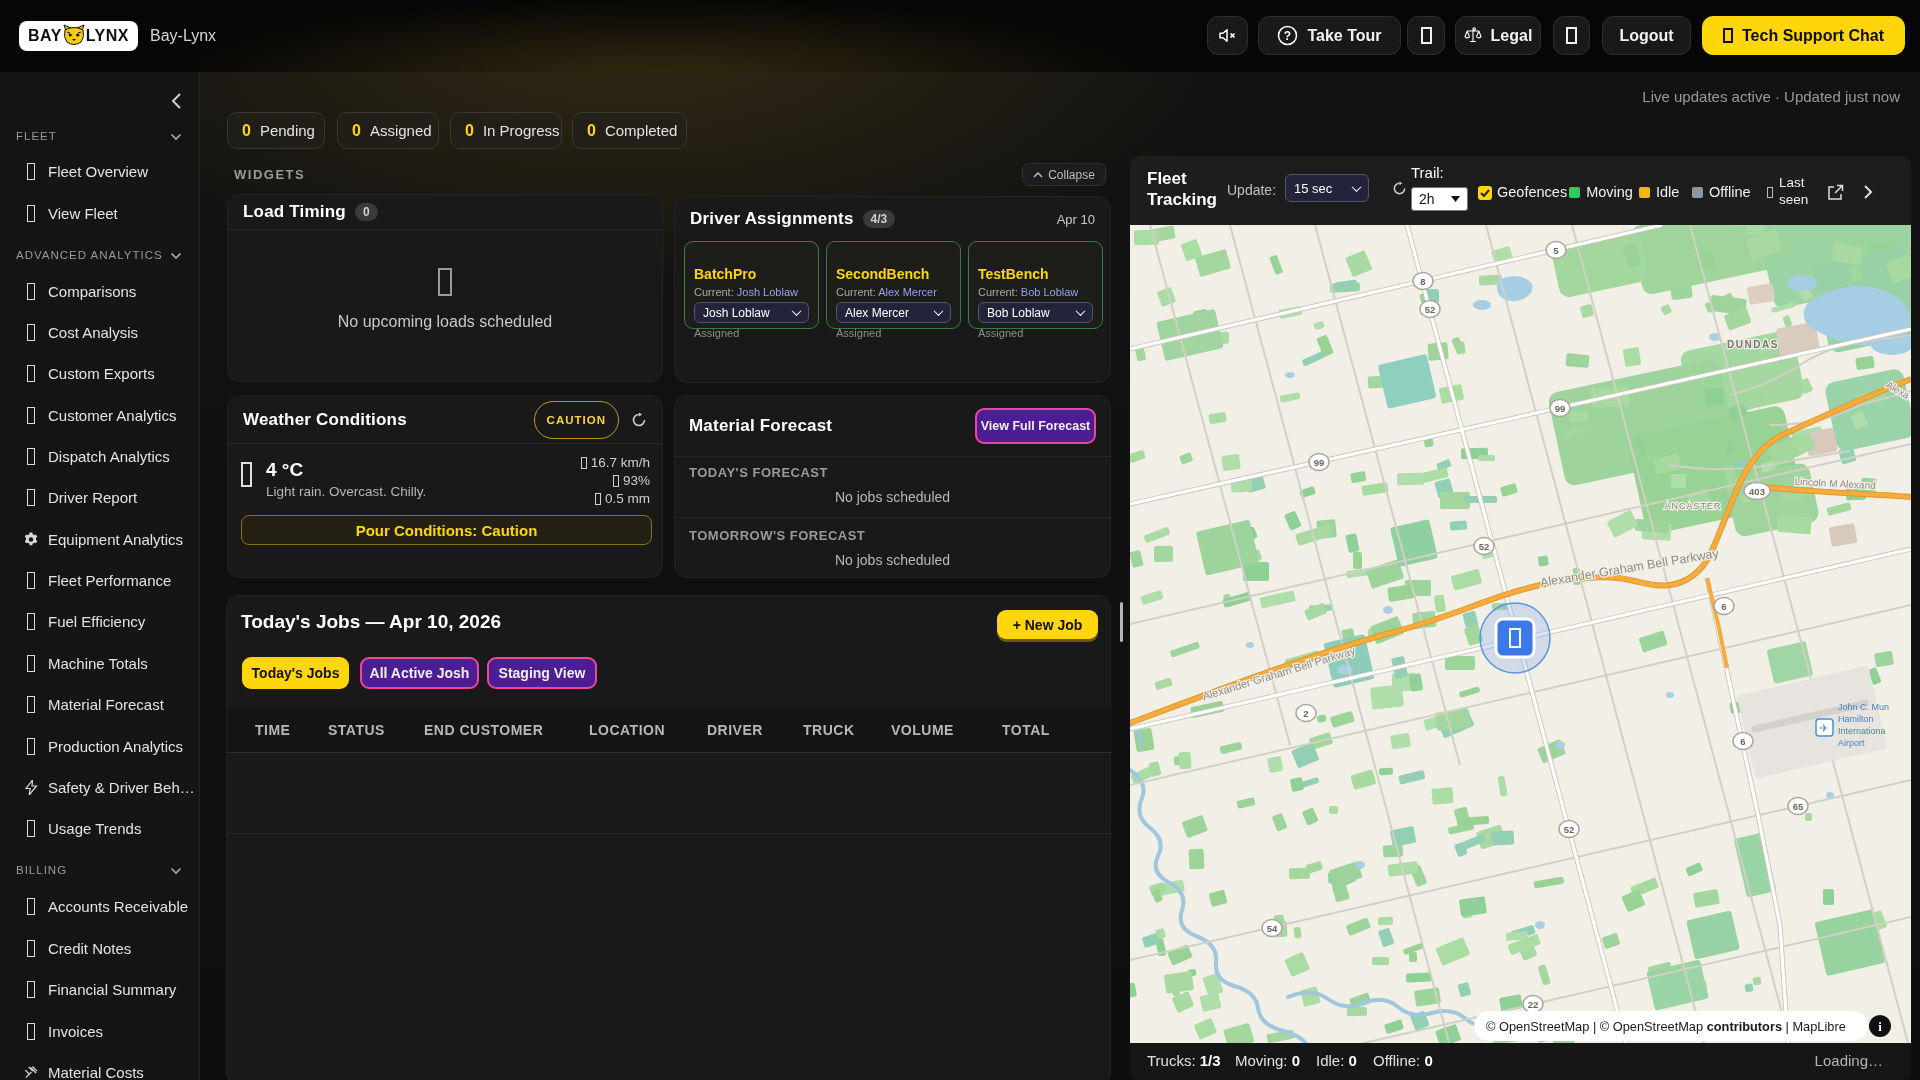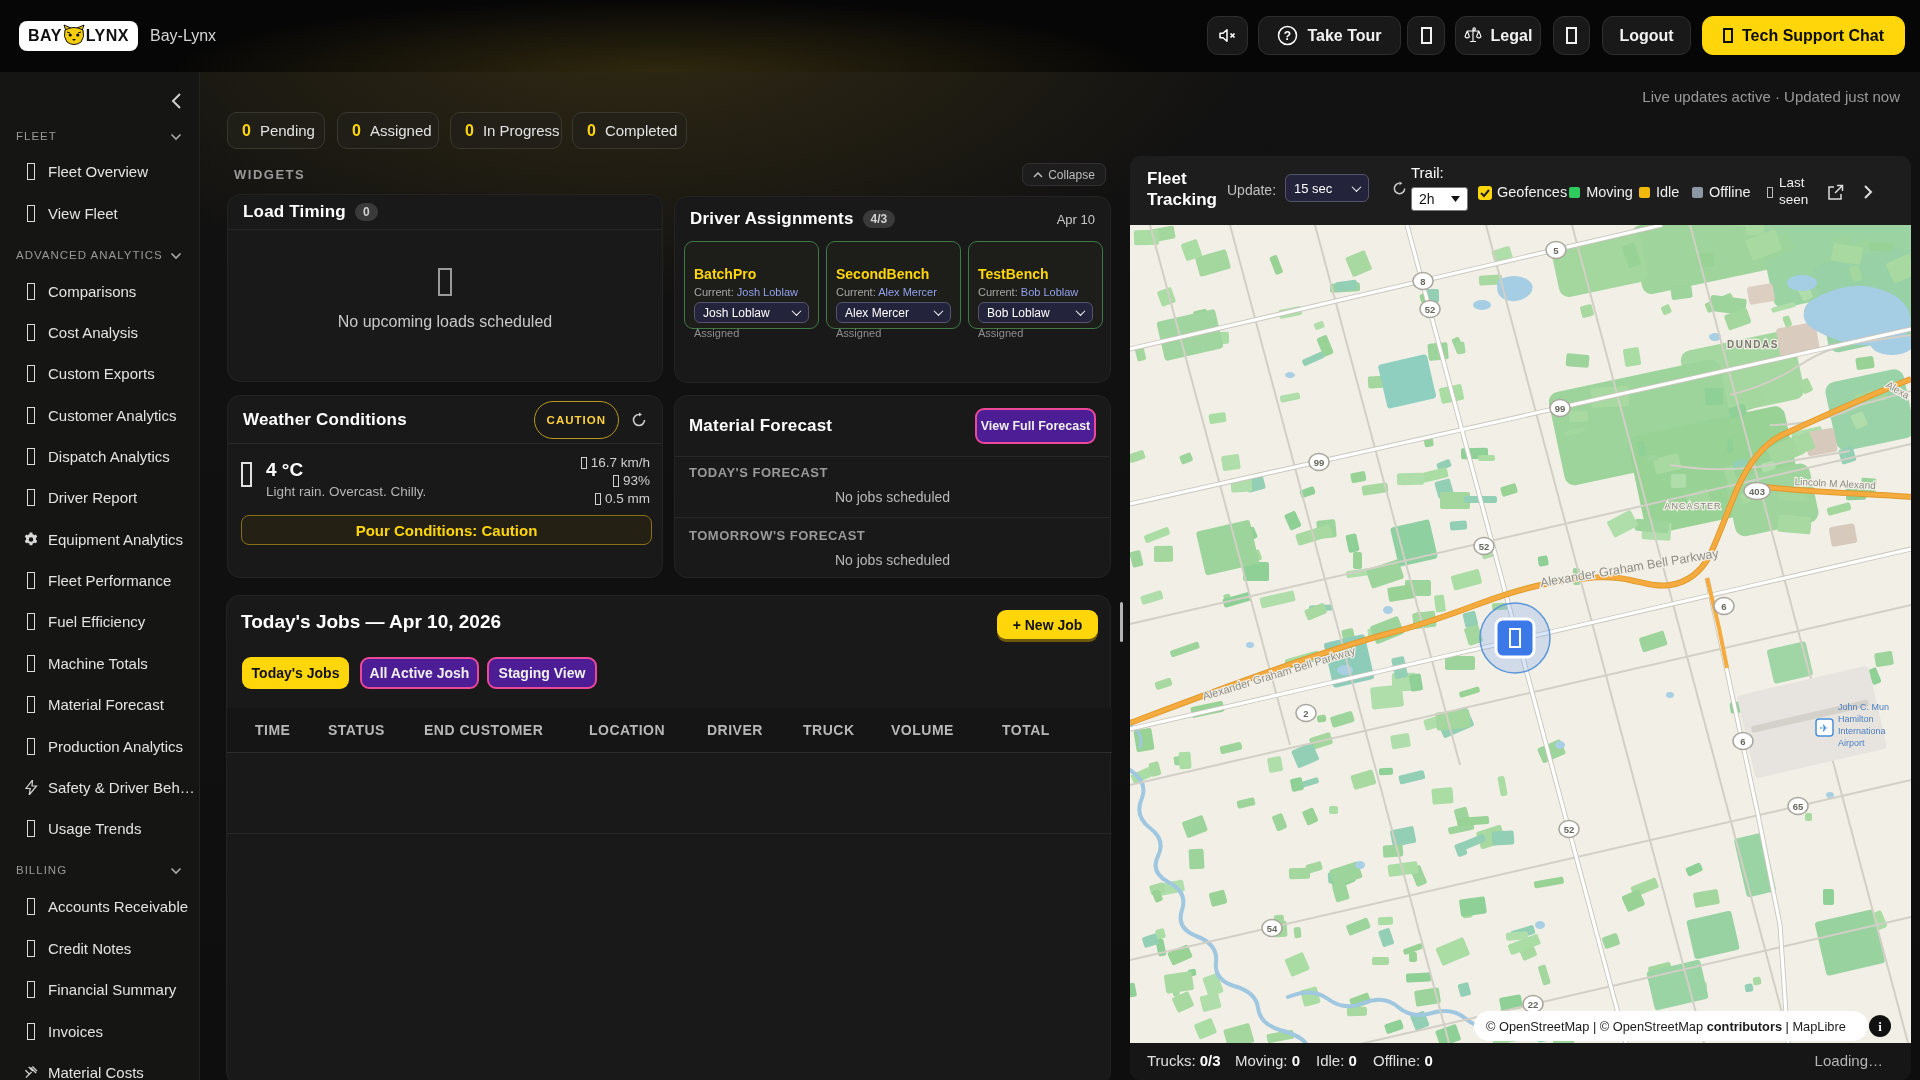--- a/index.html
+++ b/index.html
@@ -725,18 +725,18 @@
       <text x="645" y="803.5" font-size="9.5" fill="#66665e" text-anchor="middle" font-weight="bold">6</text>
       <circle cx="385" cy="413" r="35" fill="rgba(130,170,235,0.3)" stroke="#5b96d8" stroke-width="1.5"></circle>
       <rect x="366" y="394" width="38" height="38" rx="7" fill="#3b78e8" stroke="#ffffff" stroke-width="3"></rect>
       <rect x="380" y="404" width="10" height="18" fill="none" stroke="#ffffff" stroke-width="2"></rect>
       <rect x="344" y="786" width="394" height="30" rx="15" fill="#ffffff"></rect>
       <text x="356" y="806" font-size="12.8" fill="#1a1a1a" font-family="Liberation Sans,sans-serif">© OpenStreetMap | © OpenStreetMap <tspan font-weight="bold">contributors</tspan> | MapLibre</text>
       <circle cx="750" cy="801" r="11" fill="#111"></circle>
       <text x="750" y="806" font-size="13" fill="#fff" text-anchor="middle" font-weight="bold" font-family="Liberation Serif,serif">i</text>
     </svg>
   <div id="mapfoot">
-    <span style="position:absolute;left:17px;top:9px">Trucks: <b style="color:#fff">0/3</b></span>
+    <span style="position:absolute;left:17px;top:9px">Trucks: <b style="color:#fff">1/3</b></span>
     <span style="position:absolute;left:105px;top:9px">Moving: <b style="color:#fff">0</b></span>
     <span style="position:absolute;left:186px;top:9px">Idle: <b style="color:#fff">0</b></span>
     <span style="position:absolute;left:243px;top:9px">Offline: <b style="color:#fff">0</b></span>
     <span style="position:absolute;right:28px;top:9px;color:#b5b5b5">Loading…</span>
   </div>
 </div>
 </body></html>

